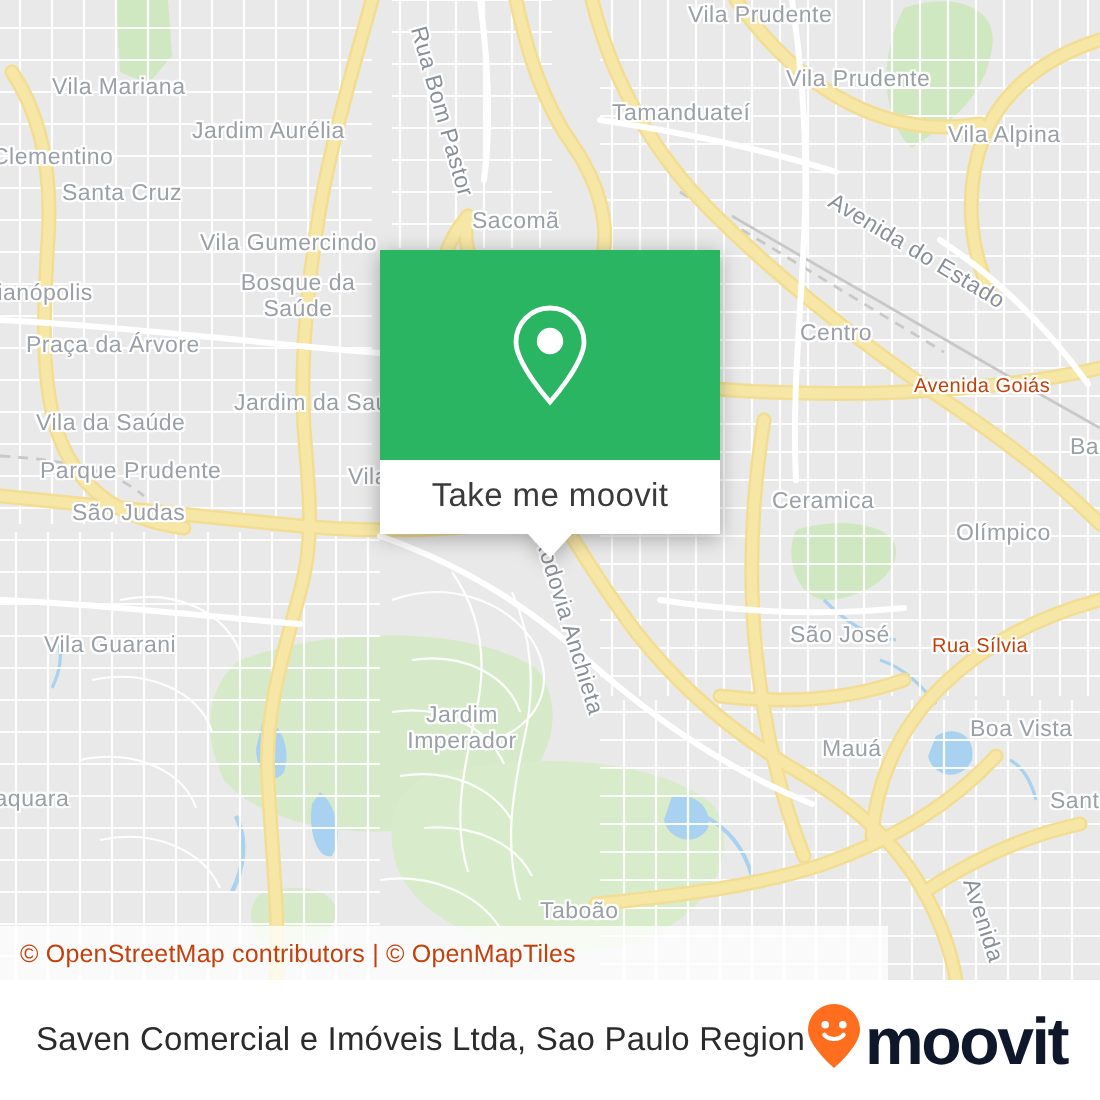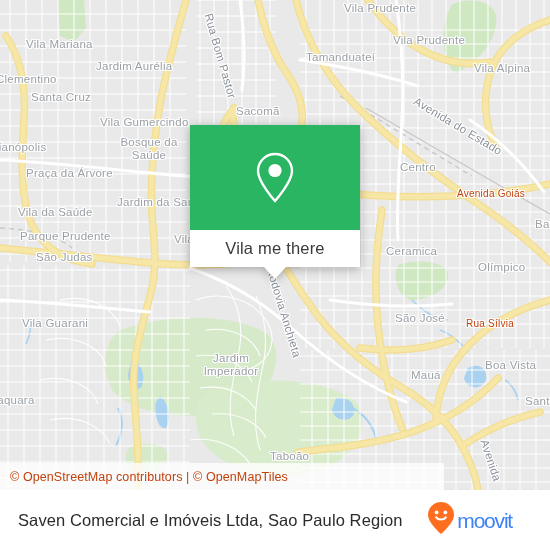--- a/index.html
+++ b/index.html
@@ -76,21 +76,21 @@
     box-sizing:border-box;
     padding:0 12px 0 18px;
   }
   .footer-title{
     flex:1;
     font-size:16.5px;color:#2b2b2b;letter-spacing:.1px;
     white-space:nowrap;
   }
   .brand{display:flex;align-items:center;gap:2px;}
   .brand-word{
-    font-size:21px;color:#3b82f6;font-weight:normal;
+    font-size:33px;color:#0f172a;font-weight:bold;
     letter-spacing:-1.2px;line-height:1;
   }
 </style>
 </head>
 <body>
 
 <div id="root">
 
   <div class="map">
 
@@ -218,21 +218,21 @@
       </g>
     </svg>
 
     <div>
       <div class="lbl" style="left:26px;top:38px;">Vila Mariana</div>
       <div class="lbl" style="left:96px;top:60px;">Jardim Aurélia</div>
       <div class="lbl" style="left:-4px;top:73px;">Clementino</div>
       <div class="lbl" style="left:31px;top:91px;">Santa Cruz</div>
       <div class="lbl" style="left:100px;top:116px;">Vila Gumercindo</div>
       <div class="lbl" style="left:-18px;top:141px;">Indianópolis</div>
-      <div class="lbl" style="left:26px;top:167px;">Praça da Árvore</div>
+      <div class="lbl" style="left:13px;top:167px;">Praça da Árvore</div>
       <div class="lbl two-line" style="left:118px;top:136px;width:62px;">Bosque da Saúde</div>
       <div class="lbl" style="left:18px;top:206px;">Vila da Saúde</div>
       <div class="lbl" style="left:117px;top:196px;">Jardim da Saúde</div>
       <div class="lbl" style="left:20px;top:230px;">Parque Prudente</div>
       <div class="lbl" style="left:36px;top:251px;">São Judas</div>
       <div class="lbl" style="left:174px;top:233px;">Vila</div>
       <div class="lbl" style="left:22px;top:317px;text-align:center;">Vila Guarani</div>
       <div class="lbl" style="left:-22px;top:394px;">Jabaquara</div>
       <div class="lbl two-line" style="left:196px;top:352px;width:70px;">Jardim Imperador</div>
       <div class="lbl" style="left:270px;top:450px;">Taboão</div>
@@ -259,21 +259,21 @@
 
     <div class="callout">
       <div class="callout-green">
         <span>
           <svg width="42" height="54" viewBox="0 0 42 54">
             <path d="M21 3 C11.6 3 4 10.6 4 20 C4 31 21 50 21 50 C21 50 38 31 38 20 C38 10.6 30.4 3 21 3 Z" fill="none" stroke="#ffffff" stroke-width="2.4"></path>
             <circle cx="21" cy="19.5" r="6.6" fill="#ffffff"></circle>
           </svg>
         </span>
       </div>
-      <div class="callout-white">Vila me there</div>
+      <div class="callout-white">Take me moovit</div>
       <div class="callout-tail"></div>
     </div>
 
     <div class="attrib">
       <span>© OpenStreetMap contributors | © OpenMapTiles</span>
     </div>
   </div>
 
   <div class="footer">
     <div class="footer-title">Saven Comercial e Imóveis Ltda, Sao Paulo Region</div>

